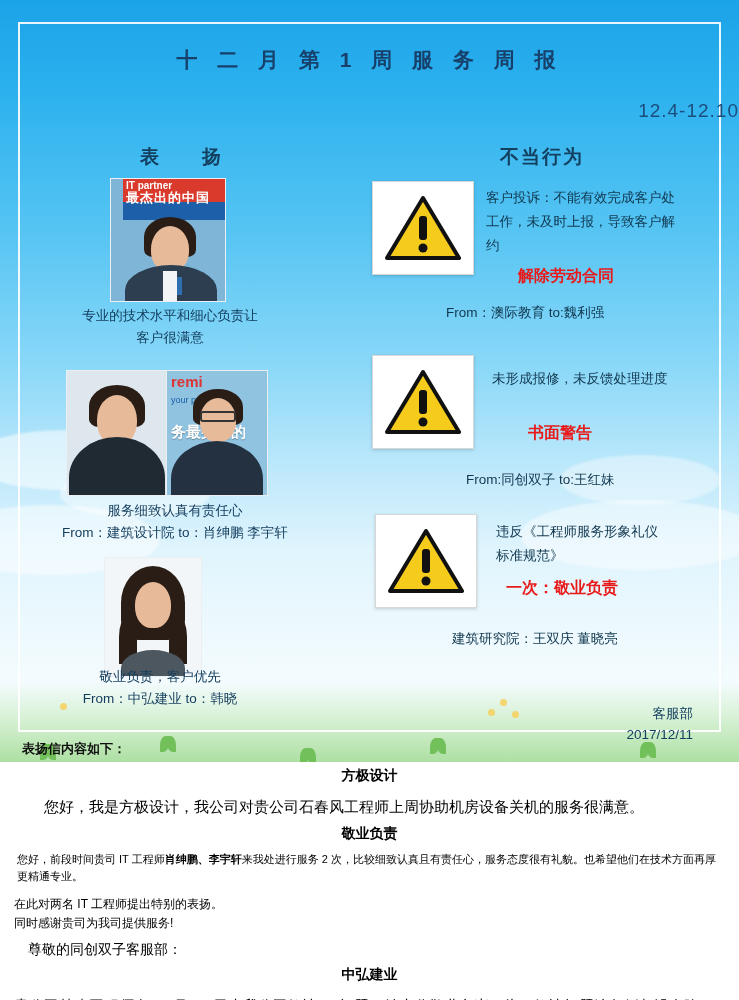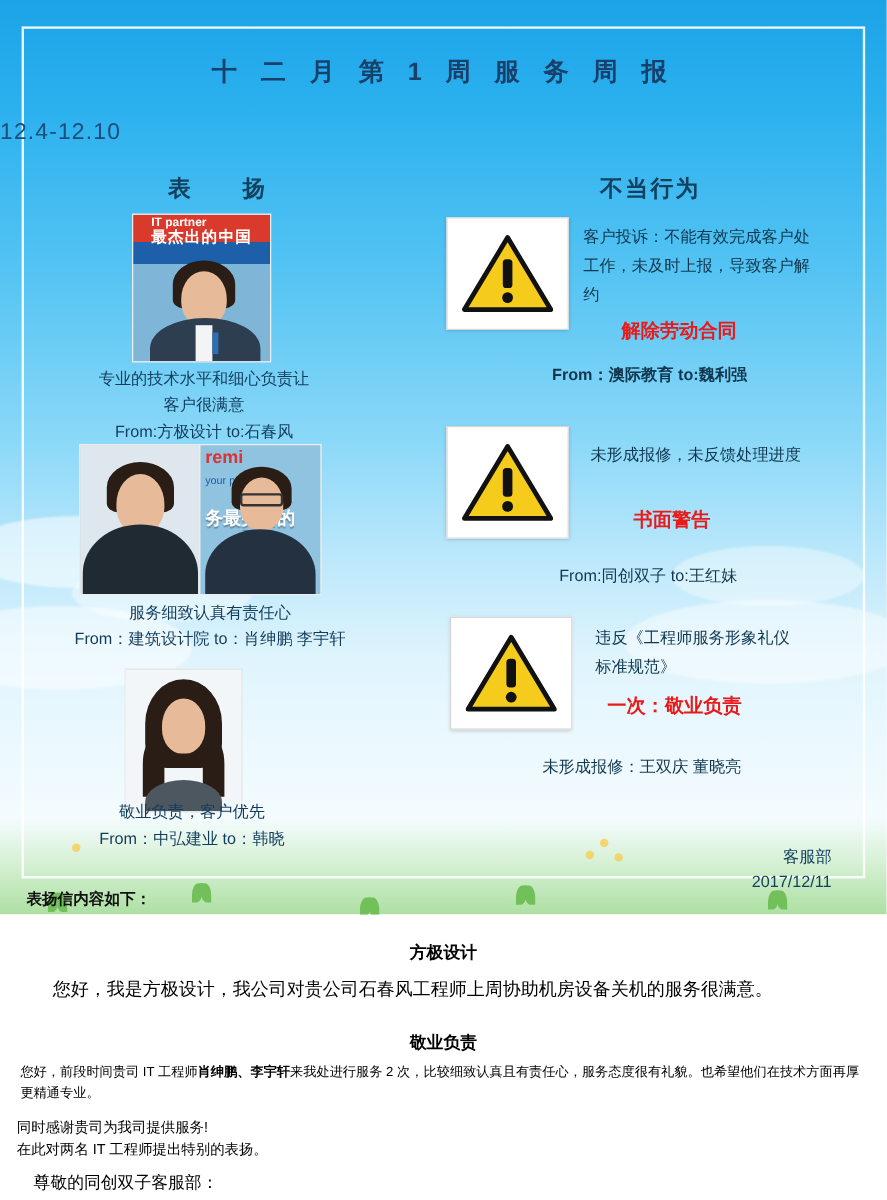--- a/index.html
+++ b/index.html
@@ -96,21 +96,21 @@
     text-align: center;
     color: #17406b;
     font-size: 21px;
     letter-spacing: 7px;
     font-weight: bold;
   }
   .poster-sub {
     position: absolute;
     top: 100px;
     left: 0; right: 0;
-    text-align: left;
+    text-align: right;
     color: #1b4e7d;
     font-size: 19px;
     letter-spacing: 1px;
   }
 
   .col-head {
     position: absolute;
     color: #14405f;
     font-size: 19px;
     font-weight: bold;
@@ -120,28 +120,28 @@
 
   
   .photo {
     position: absolute;
     background: #cfd8dc;
     overflow: hidden;
     border: 1px solid rgba(255,255,255,0.6);
   }
   .ph-banner {
     position: absolute;
-    left: 0; right: 0; top: 0;
+    left: 12px; right: 0; top: 0;
     height: 34%;
     background: linear-gradient(to bottom, #d93a2b 0%, #d93a2b 55%, #1d5fa8 55%, #1d5fa8 100%);
     color: #fff;
     font-size: 10px;
     font-weight: bold;
     line-height: 12px;
-    padding: 1px 15px;
+    padding: 1px 3px;
     box-sizing: border-box;
   }
   .face {
     position: absolute;
     border-radius: 50% 50% 45% 45%;
     background: #e7bb9a;
   }
   .hair {
     position: absolute;
     border-radius: 50% 50% 18% 18%;
@@ -213,21 +213,21 @@
   
   .letters {
     padding: 2px 14px 10px 14px;
     box-sizing: border-box;
     width: 739px;
   }
   .letter-title {
     text-align: center;
     font-weight: bold;
     font-size: 14px;
-    margin: 21px 0 8px 0;
+    margin: 3px 0 8px 0;
   }
   .letter-big {
     font-size: 15px;
     line-height: 28px;
     margin: 0 0 4px 0;
     text-indent: 2em;
   }
   .letter-small {
     font-size: 11px;
     line-height: 17px;
@@ -238,20 +238,21 @@
     font-size: 12px;
     line-height: 19px;
     margin: 0;
   }
   .gap { height: 7px; }
   .salute {
     font-size: 14px;
     line-height: 26px;
     margin: 4px 0 0 0;
     text-indent: 1em;
+    font-family: Liberation Serif, serif;
   }
 </style>
 </head>
 <body>
 
 <div class="page">
 
   <div class="poster">
 
     <div class="cloud c1"></div>
@@ -302,21 +303,20 @@
       </div>
       <div class="hair" style="left:33px; top:38px; width:52px; height:40px;"></div>
       <div class="face" style="left:40px; top:47px; width:38px; height:46px;"></div>
       <div class="body-sh" style="left:14px; width:92px; height:36px; background:#2c3e50;"></div>
       <div style="position:absolute;left:52px;bottom:0;width:14px;height:30px;background:#f3f4f6;"></div>
       <div style="position:absolute;left:66px;bottom:6px;width:5px;height:18px;background:#2f6fb0;"></div>
     </div>
     <div class="caption" style="left:60px; top:305px; width:220px;">
       <div>专业的技术水平和细心负责让</div>
       <div>客户很满意</div>
-      <div>From:方极设计  to:石春风</div>
     </div>
 
     <div class="photo" style="left:66px; top:370px; width:100px; height:124px;">
       <div style="position:absolute;inset:0;background:#dfe7ee;"></div>
       <div class="hair" style="left:22px; top:14px; width:56px; height:42px;"></div>
       <div class="face" style="left:30px; top:24px; width:40px; height:50px;"></div>
       <div class="body-sh" style="left:2px; width:96px; height:58px; background:#1f2a33;"></div>
     </div>
     <div class="photo" style="left:166px; top:370px; width:100px; height:124px;">
       <div style="position:absolute;inset:0;background:#8fc3e0;"></div>
@@ -352,21 +352,21 @@
         <rect x="34" y="22" width="8" height="24" rx="3" fill="#111"></rect>
         <circle cx="38" cy="54" r="4.5" fill="#111"></circle>
       </svg>
     </div>
     <div class="wtext" style="left:486px; top:186px; width:210px;">
       <div>客户投诉：不能有效完成客户处</div>
       <div>工作，未及时上报，导致客户解</div>
       <div>约</div>
     </div>
     <div class="wred" style="left:518px; top:266px;">解除劳动合同</div>
-    <div class="wfrom" style="left:460px; top:304px;font-weight:bold;">From：澳际教育    to:魏利强</div>
+    <div class="wfrom" style="left:446px; top:304px;">From：澳际教育    to:魏利强</div>
 
     <div class="warn" style="left:372px; top:355px;">
       <svg width="76" height="68" viewBox="0 0 76 68" aria-hidden="true">
         <polygon points="38,4 74,64 2,64" fill="#f5cc1b" stroke="#111" stroke-width="4" stroke-linejoin="round"></polygon>
         <rect x="34" y="22" width="8" height="24" rx="3" fill="#111"></rect>
         <circle cx="38" cy="54" r="4.5" fill="#111"></circle>
       </svg>
     </div>
     <div class="wtext" style="left:492px; top:367px; width:220px;">
       <div>未形成报修，未反馈处理进度</div>
@@ -379,41 +379,41 @@
         <polygon points="38,4 74,64 2,64" fill="#f5cc1b" stroke="#111" stroke-width="4" stroke-linejoin="round"></polygon>
         <rect x="34" y="22" width="8" height="24" rx="3" fill="#111"></rect>
         <circle cx="38" cy="54" r="4.5" fill="#111"></circle>
       </svg>
     </div>
     <div class="wtext" style="left:496px; top:520px; width:210px;">
       <div>违反《工程师服务形象礼仪</div>
       <div>标准规范》</div>
     </div>
     <div class="wred" style="left:506px; top:578px;">一次：敬业负责</div>
-    <div class="wfrom" style="left:452px; top:630px;">未形成报修：王双庆    董晓亮</div>
+    <div class="wfrom" style="left:452px; top:630px;">建筑研究院：王双庆    董晓亮</div>
 
     <div class="dept" style="top:703px;">
       <div>客服部</div>
       <div>2017/12/11</div>
     </div>
 
     <div class="letters-head">表扬信内容如下：</div>
   </div>
 
   <div class="letters">
 
     <div class="letter-title">方极设计</div>
     <p class="letter-big">您好，我是方极设计，我公司对贵公司石春风工程师上周协助机房设备关机的服务很满意。</p>
 
     <div class="letter-title">敬业负责</div>
     <p class="letter-small">
       <span>您好，前段时间贵司 IT 工程师</span><span class="bold">肖绅鹏、李宇轩</span><span>来我处进行服务 2 次，比较细致认真且有责任心，服务态度很有礼貌。也希望他们在技术方面再厚更精通专业。</span>
     </p>
     <div class="gap"></div>
+    <p class="letter-mid">在此对两名 IT 工程师提出特别的表扬。</p>
     <p class="letter-mid">同时感谢贵司为我司提供服务!</p>
-    <p class="letter-mid">在此对两名 IT 工程师提出特别的表扬。</p>
 
     <p class="salute">尊敬的同创双子客服部：</p>
     <div class="letter-title">中弘建业</div>
     <p class="letter-big" style="text-indent:0;">贵公司韩晓工程师在 11 月 27 日来我公司解决 IT 问题，她十分敬业负责，为了解决问题连午饭都没有吃。我们为了表示对她的感谢，由我代表公司向她特地写这封感谢信，望贵公司知晓。</p>
   </div>
 
 </div>
 
 </body></html>

